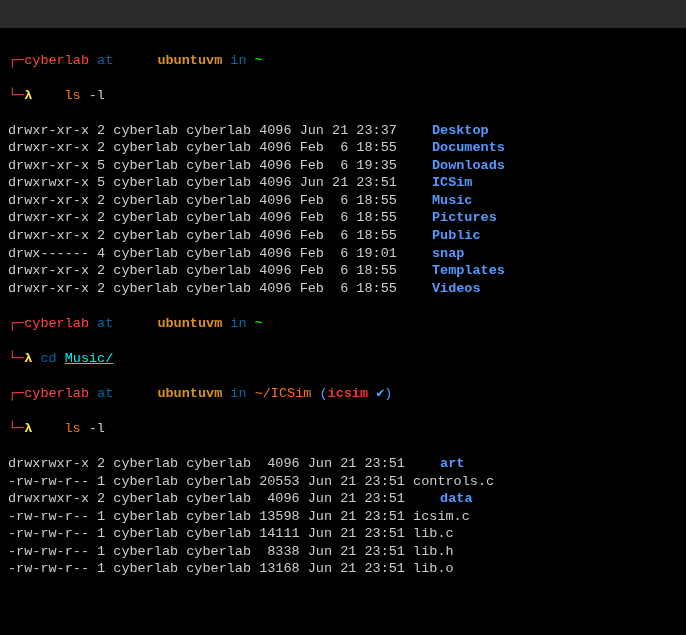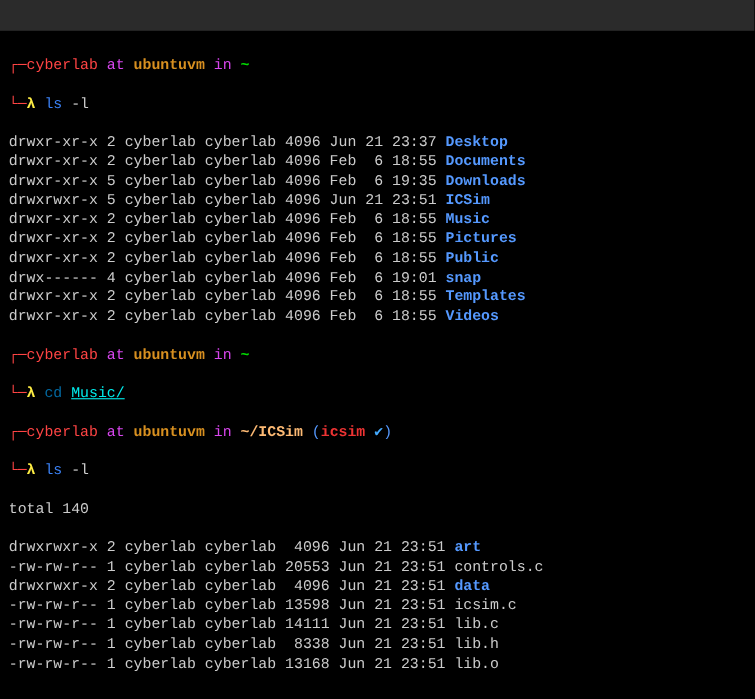--- a/index.html
+++ b/index.html
@@ -16,50 +16,49 @@
   }
   .titlebar {
     background: #2b2b2b;
     height: 28px;
   }
   .terminal {
     padding: 6px 8px;
     white-space: pre;
   }
   .user { color: #ff4444; font-weight: normal; }
-  .at-in { color: #d946ef; font-family: Liberation Mono, monospace; }
-  .host { color: #d89020; font-weight: bold; }
+  .at-in { color: #0369a1; font-family: Liberation Mono, monospace; }
+  .host { color: #d89020; font-weight: bold; margin-left: 36px; }
   .tilde { color: #00dd00; font-weight: bold; }
-  .path { color: #fdba74; font-weight: bold; }
+  .path { color: #f97316; font-weight: normal; }
   .lambda { color: #ffee44; font-weight: bold; }
   .corner { color: #ff4444; }
   .cmd-plain { color: #cccccc; }
-  .cmd-green { color: #3b82f6; }
+  .cmd-green { color: #f97316; margin-left: 24px; }
   .cmd-cd { color: #0369a1; }
-  .dir { color: #5599ff; font-weight: bold; }
+  .dir { color: #5599ff; font-weight: bold; margin-left: 27px; }
   .link-cyan { color: #00eeee; text-decoration: underline; }
   .branch-red { color: #ee3333; font-weight: bold; }
   .branch-check { color: #44aaff; }
   .paren { color: #5599ff; }
   .output { color: #cccccc; }
   .line { display: block; }
 </style>
 </head>
 <body>
 
 <div class="titlebar"></div>
 
 <div class="terminal">
 <span class="line"><span class="corner">┌─</span><span class="user">cyberlab</span><span class="at-in"> at </span><span class="host">ubuntuvm</span><span class="at-in"> in </span><span class="tilde">~</span></span>
 <span class="line"><span class="corner">└─</span><span class="lambda">λ </span><span class="cmd-green">ls</span><span class="cmd-plain"> -l</span></span>
 <div id="ls1-rows"><span class="line"><span class="output">drwxr-xr-x 2 cyberlab cyberlab 4096 Jun 21 23:37 </span><span class="dir">Desktop</span></span><span class="line"><span class="output">drwxr-xr-x 2 cyberlab cyberlab 4096 Feb  6 18:55 </span><span class="dir">Documents</span></span><span class="line"><span class="output">drwxr-xr-x 5 cyberlab cyberlab 4096 Feb  6 19:35 </span><span class="dir">Downloads</span></span><span class="line"><span class="output">drwxrwxr-x 5 cyberlab cyberlab 4096 Jun 21 23:51 </span><span class="dir">ICSim</span></span><span class="line"><span class="output">drwxr-xr-x 2 cyberlab cyberlab 4096 Feb  6 18:55 </span><span class="dir">Music</span></span><span class="line"><span class="output">drwxr-xr-x 2 cyberlab cyberlab 4096 Feb  6 18:55 </span><span class="dir">Pictures</span></span><span class="line"><span class="output">drwxr-xr-x 2 cyberlab cyberlab 4096 Feb  6 18:55 </span><span class="dir">Public</span></span><span class="line"><span class="output">drwx------ 4 cyberlab cyberlab 4096 Feb  6 19:01 </span><span class="dir">snap</span></span><span class="line"><span class="output">drwxr-xr-x 2 cyberlab cyberlab 4096 Feb  6 18:55 </span><span class="dir">Templates</span></span><span class="line"><span class="output">drwxr-xr-x 2 cyberlab cyberlab 4096 Feb  6 18:55 </span><span class="dir">Videos</span></span></div>
 <span class="line"><span class="corner">┌─</span><span class="user">cyberlab</span><span class="at-in"> at </span><span class="host">ubuntuvm</span><span class="at-in"> in </span><span class="tilde">~</span></span>
 <span class="line"><span class="corner">└─</span><span class="lambda">λ </span><span class="cmd-cd">cd </span><span class="link-cyan">Music/</span></span>
 <span class="line"><span class="corner">┌─</span><span class="user">cyberlab</span><span class="at-in"> at </span><span class="host">ubuntuvm</span><span class="at-in"> in </span><span class="path">~/ICSim</span><span class="paren"> (</span><span class="branch-red">icsim</span><span class="branch-check"> ✔</span><span class="paren">)</span></span>
 <span class="line"><span class="corner">└─</span><span class="lambda">λ </span><span class="cmd-green">ls</span><span class="cmd-plain"> -l</span></span>
-<span class="line output">total 140</span>
 <div id="ls2-rows"><span class="line"><span class="output">drwxrwxr-x 2 cyberlab cyberlab  4096 Jun 21 23:51 </span><span class="dir">art</span></span><span class="line"><span class="output">-rw-rw-r-- 1 cyberlab cyberlab 20553 Jun 21 23:51 </span><span class="output">controls.c</span></span><span class="line"><span class="output">drwxrwxr-x 2 cyberlab cyberlab  4096 Jun 21 23:51 </span><span class="dir">data</span></span><span class="line"><span class="output">-rw-rw-r-- 1 cyberlab cyberlab 13598 Jun 21 23:51 </span><span class="output">icsim.c</span></span><span class="line"><span class="output">-rw-rw-r-- 1 cyberlab cyberlab 14111 Jun 21 23:51 </span><span class="output">lib.c</span></span><span class="line"><span class="output">-rw-rw-r-- 1 cyberlab cyberlab  8338 Jun 21 23:51 </span><span class="output">lib.h</span></span><span class="line"><span class="output">-rw-rw-r-- 1 cyberlab cyberlab 13168 Jun 21 23:51 </span><span class="output">lib.o</span></span></div>
 
 
 
 
 
 </div>
 
 </body></html>

